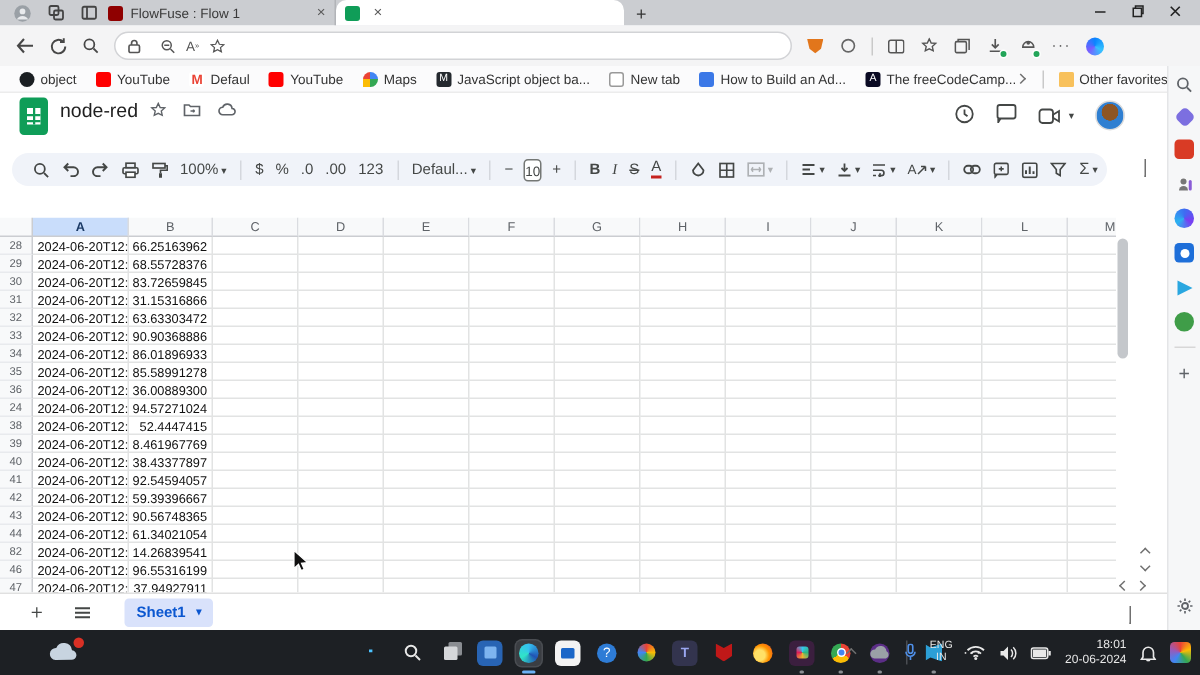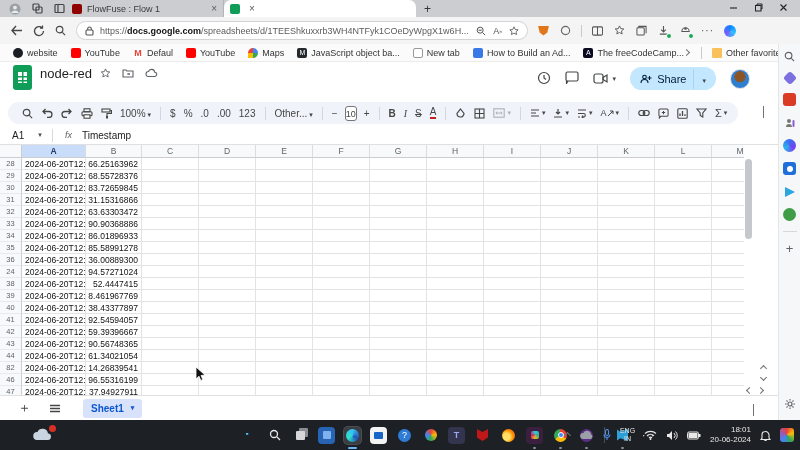--- a/index.html
+++ b/index.html
@@ -183,21 +183,20 @@
           <line x1="8" y1="8" x2="11" y2="11" stroke="#474747" stroke-width="1.3"></line>
         </svg>
       </span>
     <div id="urlpill">
       <span style="margin-right:6px; display:flex;">
           <svg width="9" height="10" viewBox="0 0 9 10">
             <rect x="1" y="4" width="7" height="5" rx="1" fill="none" stroke="#555" stroke-width="1.1"></rect>
             <path d="M2.7 4V2.8a1.8 1.8 0 0 1 3.6 0V4" fill="none" stroke="#555" stroke-width="1.1"></path>
           </svg>
         </span>
-      <span id="urltext">https://<b>docs.google.com</b>/spreadsheets/d/1TEEShkuxxrb3WH4NTFyk1COeDyWpgX1w6H...</span>
       <span class="pill-ic">
           <svg width="10" height="10" viewBox="0 0 12 12">
             <circle cx="5" cy="5" r="3.6" fill="none" stroke="#555" stroke-width="1.2"></circle>
             <line x1="3" y1="5" x2="7" y2="5" stroke="#555" stroke-width="1.2"></line>
             <line x1="8" y1="8" x2="11" y2="11" stroke="#555" stroke-width="1.2"></line>
           </svg>
         </span>
       <span class="pill-ic" style="font-size:9px; color:#555;">A<sup style="font-size:5px;">»</sup></span>
       <span class="pill-ic">
           <svg width="10" height="10" viewBox="0 0 12 12">
@@ -246,21 +245,21 @@
       </span>
     <span class="ext-ic" style="color:#555; font-size:10px; letter-spacing:1px;">···</span>
     <span class="ext-ic">
         <span style="width:12px;height:12px;border-radius:50%;background:conic-gradient(#0a84ff,#34c3ff,#7a5cff,#0a84ff);"></span>
       </span>
   </div>
 
   <div id="bookmarks">
     <span class="bm">
         <span class="bmic" style="background:#1b1f23;border-radius:50%;"></span>
-        <span>website</span>
+        <span>object</span>
       </span>
     <span class="bm">
         <span class="bmic" style="background:#f00;"></span>
         <span>YouTube</span>
       </span>
     <span class="bm">
         <span class="bmic" style="background:#fff;color:#ea4335;font-size:9px;font-weight:bold;line-height:10px;text-align:center;">M</span>
         <span>Defaul</span>
       </span>
     <span class="bm">
@@ -355,29 +354,20 @@
             <rect x="1" y="1" width="12" height="9" rx="1.5" fill="none" stroke="#444746" stroke-width="1.2"></rect>
             <path d="M3 10l-1.5 2.5V10" fill="none" stroke="#444746" stroke-width="1.2"></path>
           </svg></span>
       <span style="display:flex;align-items:center;gap:3px;">
           <svg width="15" height="11" viewBox="0 0 15 11">
             <rect x="1" y="1" width="9" height="9" rx="2" fill="none" stroke="#444746" stroke-width="1.2"></rect>
             <path d="M10 4.5 14 2v7l-4-2.5z" fill="none" stroke="#444746" stroke-width="1.2"></path>
           </svg>
           <span class="caret">▾</span>
         </span>
-      <div id="share-btn">
-        <svg width="12" height="10" viewBox="0 0 12 10">
-            <circle cx="4.5" cy="3" r="1.8" fill="none" stroke="#001d35" stroke-width="1.1"></circle>
-            <path d="M1 9a3.5 3.5 0 0 1 7 0" fill="none" stroke="#001d35" stroke-width="1.1"></path>
-            <path d="M9.5 2v4M7.5 4h4" stroke="#001d35" stroke-width="1.1"></path>
-          </svg>
-        <span>Share</span>
-        <span id="share-caret"><span class="caret">▾</span></span>
-      </div>
       <span id="avatar"></span>
     </div>
   </div>
 
   <div id="toolbar">
     <div id="toolbar-pill">
       <span class="t-ic">
           <svg width="11" height="11" viewBox="0 0 12 12">
             <circle cx="5" cy="5" r="3.6" fill="none" stroke="#444746" stroke-width="1.3"></circle>
             <line x1="8" y1="8" x2="11" y2="11" stroke="#444746" stroke-width="1.3"></line>
@@ -408,21 +398,21 @@
           </svg>
         </span>
       <span class="t-txt"><span>100%</span><span class="caret">▾</span></span>
       <span class="tdiv"></span>
       <span class="t-txt">$</span>
       <span class="t-txt">%</span>
       <span class="t-txt">.0</span>
       <span class="t-txt">.00</span>
       <span class="t-txt">123</span>
       <span class="tdiv"></span>
-      <span class="t-txt"><span>Other...</span><span class="caret">▾</span></span>
+      <span class="t-txt"><span>Defaul...</span><span class="caret">▾</span></span>
       <span class="tdiv"></span>
       <span class="t-txt">−</span>
       <span id="fontsize-box">10</span>
       <span class="t-txt">+</span>
       <span class="tdiv"></span>
       <span class="t-txt" style="font-weight:bold;">B</span>
       <span class="t-txt" style="font-style:italic;font-family:'Liberation Serif',serif;">I</span>
       <span class="t-txt" style="text-decoration:line-through;">S</span>
       <span class="t-txt" style="border-bottom:2px solid #c5221f;line-height:10px;">A</span>
       <span class="tdiv"></span>
@@ -496,29 +486,20 @@
           </svg>
         </span>
       <span class="t-ic" style="display:flex;align-items:center;">
           <span style="font-size:11px;">Σ</span>
           <span class="caret">▾</span>
         </span>
     </div>
     <span id="tb-collapse"><span class="chev up"></span></span>
   </div>
 
-  <div id="formulabar">
-    <span id="namebox">
-        <span>A1</span>
-        <span class="caret" style="margin-left:14px;">▾</span>
-      </span>
-    <span class="fb-div"></span>
-    <span id="fx">fx</span>
-    <span id="formula-value">Timestamp</span>
-  </div>
 
   <div id="grid">
     <div id="colhdrs">
       <div class="cornercell"></div>
     <div class="colhdr sel" style="width: 64px;">A</div>
         <div class="colhdr" style="width: 56px;">B</div>
         <div class="colhdr" style="width: 57px;">C</div>
         <div class="colhdr" style="width: 57px;">D</div>
         <div class="colhdr" style="width: 57px;">E</div>
         <div class="colhdr" style="width: 57px;">F</div>

